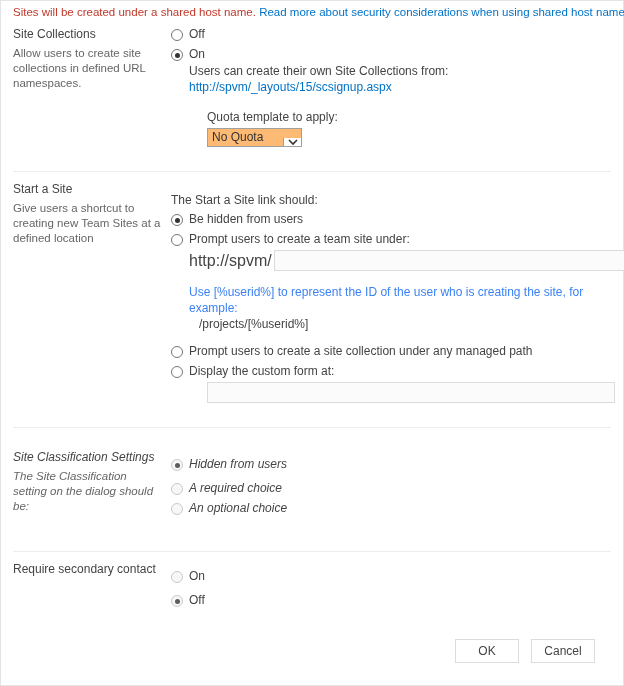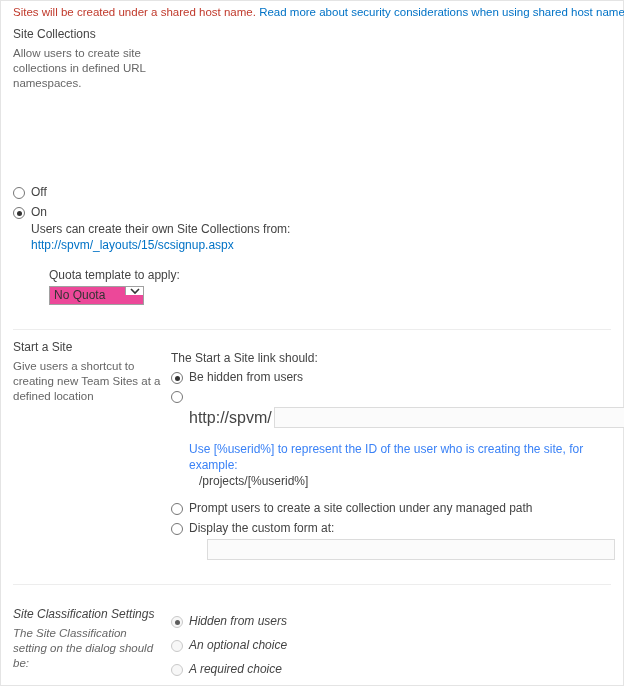--- a/index.html
+++ b/index.html
@@ -183,23 +183,23 @@
 
   
   .field-label {
     font-size: 12px;
     color: #444444;
     line-height: 16px;
     margin-bottom: 3px;
   }
   .select-wrap {
     display: inline-flex;
-    align-items: flex-start;
+    align-items: flex-end;
     border: 1px solid #a0a0a0;
-    background: #ec4899;
+    background: #fdba74;
     height: 19px;
     width: 95px;
   }
   .select-value {
     flex: 1 1 auto;
     font-size: 12px;
     color: #333333;
     line-height: 17px;
     padding: 0 4px;
     white-space: nowrap;
@@ -269,21 +269,21 @@
 <body>
 
 <div class="dialog">
 
 
   <div class="notice">
     <span class="notice-warning">Sites will be created under a shared host name.</span>
     <a class="notice-link">Read more about security considerations when using shared host names.</a>
   </div>
 
-  <div class="section" style="padding-top:6px;flex-direction:column;">
+  <div class="section" style="padding-top:6px;">
     <div class="section-left">
       <div class="section-heading">Site Collections</div>
       <div class="section-desc">Allow users to create site collections in defined URL namespaces.</div>
     </div>
     <div class="section-right">
 
       <div class="radio-row">
         <span class="radio"></span>
         <span class="radio-label">Off</span>
       </div>
@@ -322,20 +322,21 @@
 
       <div class="sub-text" style="margin-bottom:4px;">The Start a Site link should:</div>
 
       <div class="radio-row">
         <span class="radio checked"></span>
         <span class="radio-label">Be hidden from users</span>
       </div>
 
       <div class="radio-row" style="margin-bottom:4px;">
         <span class="radio"></span>
+        <span class="radio-label">Prompt users to create a team site under:</span>
       </div>
 
       <div class="indent-1 input-row">
         <span class="prefix-text">http://spvm/</span>
         <input id="team-site-input" class="text-input" type="text" value="" style="">
       </div>
 
       <div class="indent-1" style="margin-top:13px;">
         <div class="helper-text">Use [%userid%] to represent the ID of the user who is creating the site, for example:</div>
         <div class="helper-text-2">/projects/[%userid%]</div>
@@ -363,30 +364,30 @@
       <div class="section-heading">Site Classification Settings</div>
       <div class="section-desc">The Site Classification setting on the dialog should be:</div>
     </div>
     <div class="section-right" style="padding-top:8px;">
 
       <div class="radio-row" style="margin-bottom:10px;">
         <span class="radio soft checked"></span>
         <span class="radio-label">Hidden from users</span>
       </div>
 
+      <div class="radio-row">
+        <span class="radio soft"></span>
+        <span class="radio-label">A required choice</span>
+      </div>
+
       <div class="radio-row" style="margin-bottom:10px;">
         <span class="radio soft"></span>
         <span class="radio-label">An optional choice</span>
       </div>
 
-      <div class="radio-row">
-        <span class="radio soft"></span>
-        <span class="radio-label">A required choice</span>
-      </div>
-
     </div>
   </div>
 
   <div class="section with-divider" style="margin-top:26px;padding-top:10px;">
     <div class="section-left">
       <div class="section-heading">Require secondary contact</div>
     </div>
     <div class="section-right" style="padding-top:8px;">
 
       <div class="radio-row" style="margin-bottom:10px;">
@@ -395,14 +396,18 @@
       </div>
 
       <div class="radio-row">
         <span class="radio soft checked"></span>
         <span class="radio-label">Off</span>
       </div>
 
     </div>
   </div>
 
+  <div class="footer">
+    <button class="btn">OK</button>
+    <button class="btn">Cancel</button>
+  </div>
 
 </div>
 
 </body></html>

